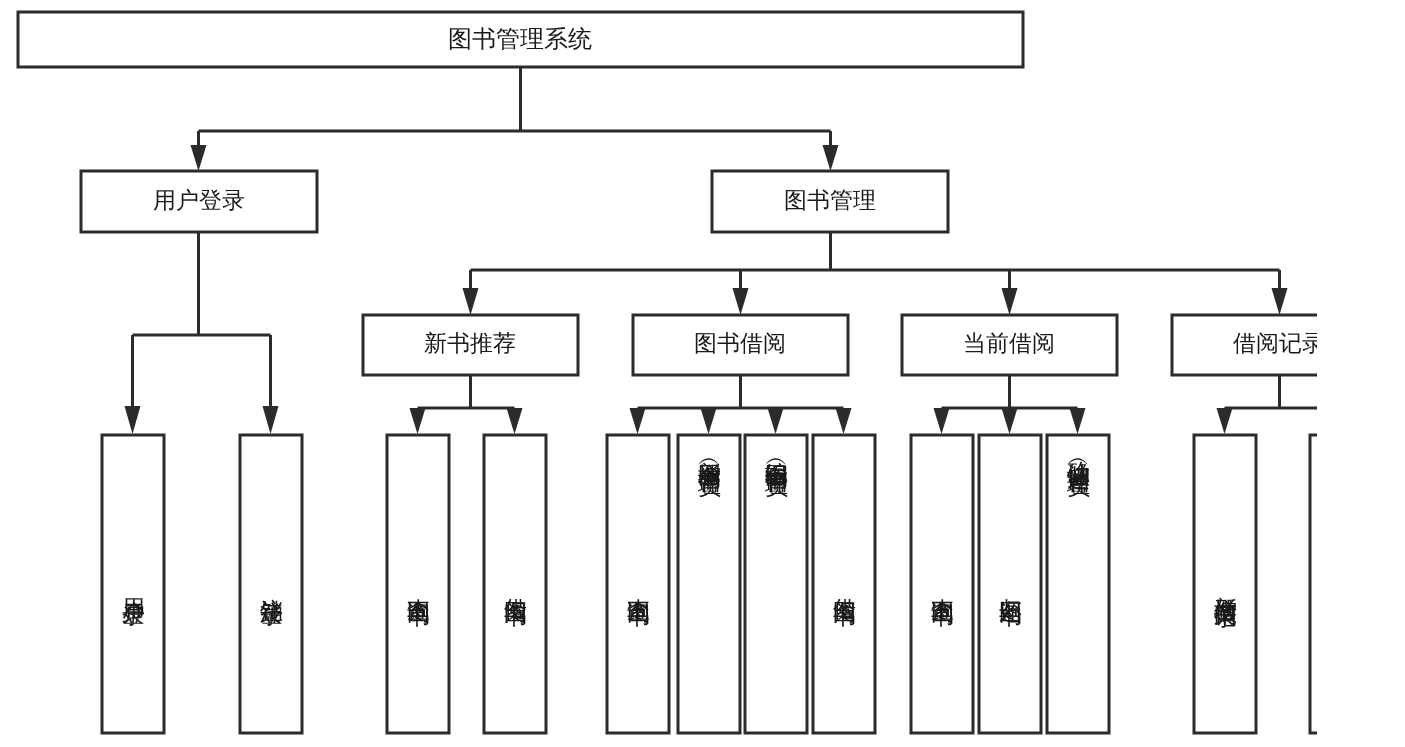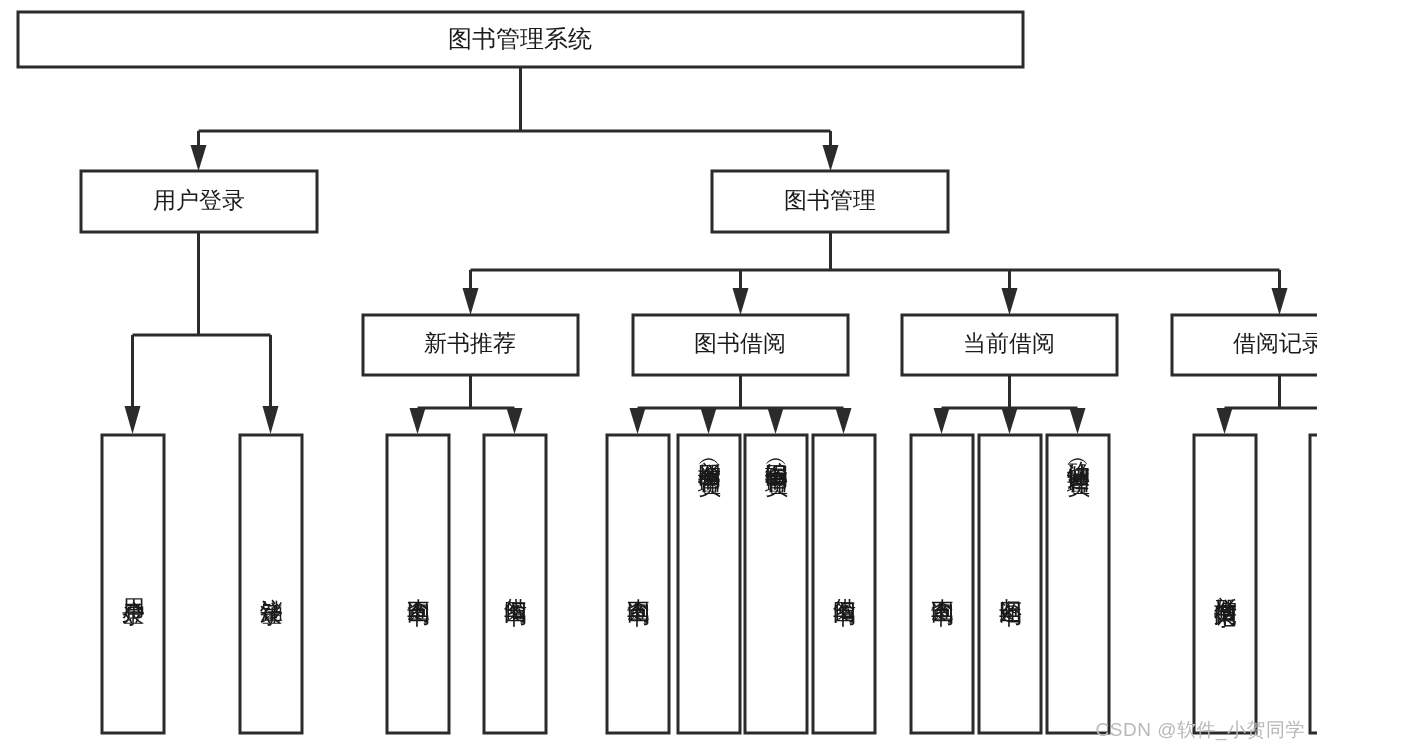--- a/index.html
+++ b/index.html
@@ -228,14 +228,13 @@
     <span class="leaf-label-text" style="margin-top:8px;">确认归还（管理员）</span>
   </div>
 
   <div class="leaf-label-box" style="left:1194px; top:435px; width:62px; height:298px;">
     <span class="leaf-label-text">新增借阅记录</span>
   </div>
   <div class="leaf-label-box" style="left:1310px; top:435px; width:62px; height:298px;">
     <span class="leaf-label-text">查询借阅记录</span>
   </div>
 
-  <div class="watermark">CSDN @软件_小贺同学</div>
 </div>
 
 </body></html>

